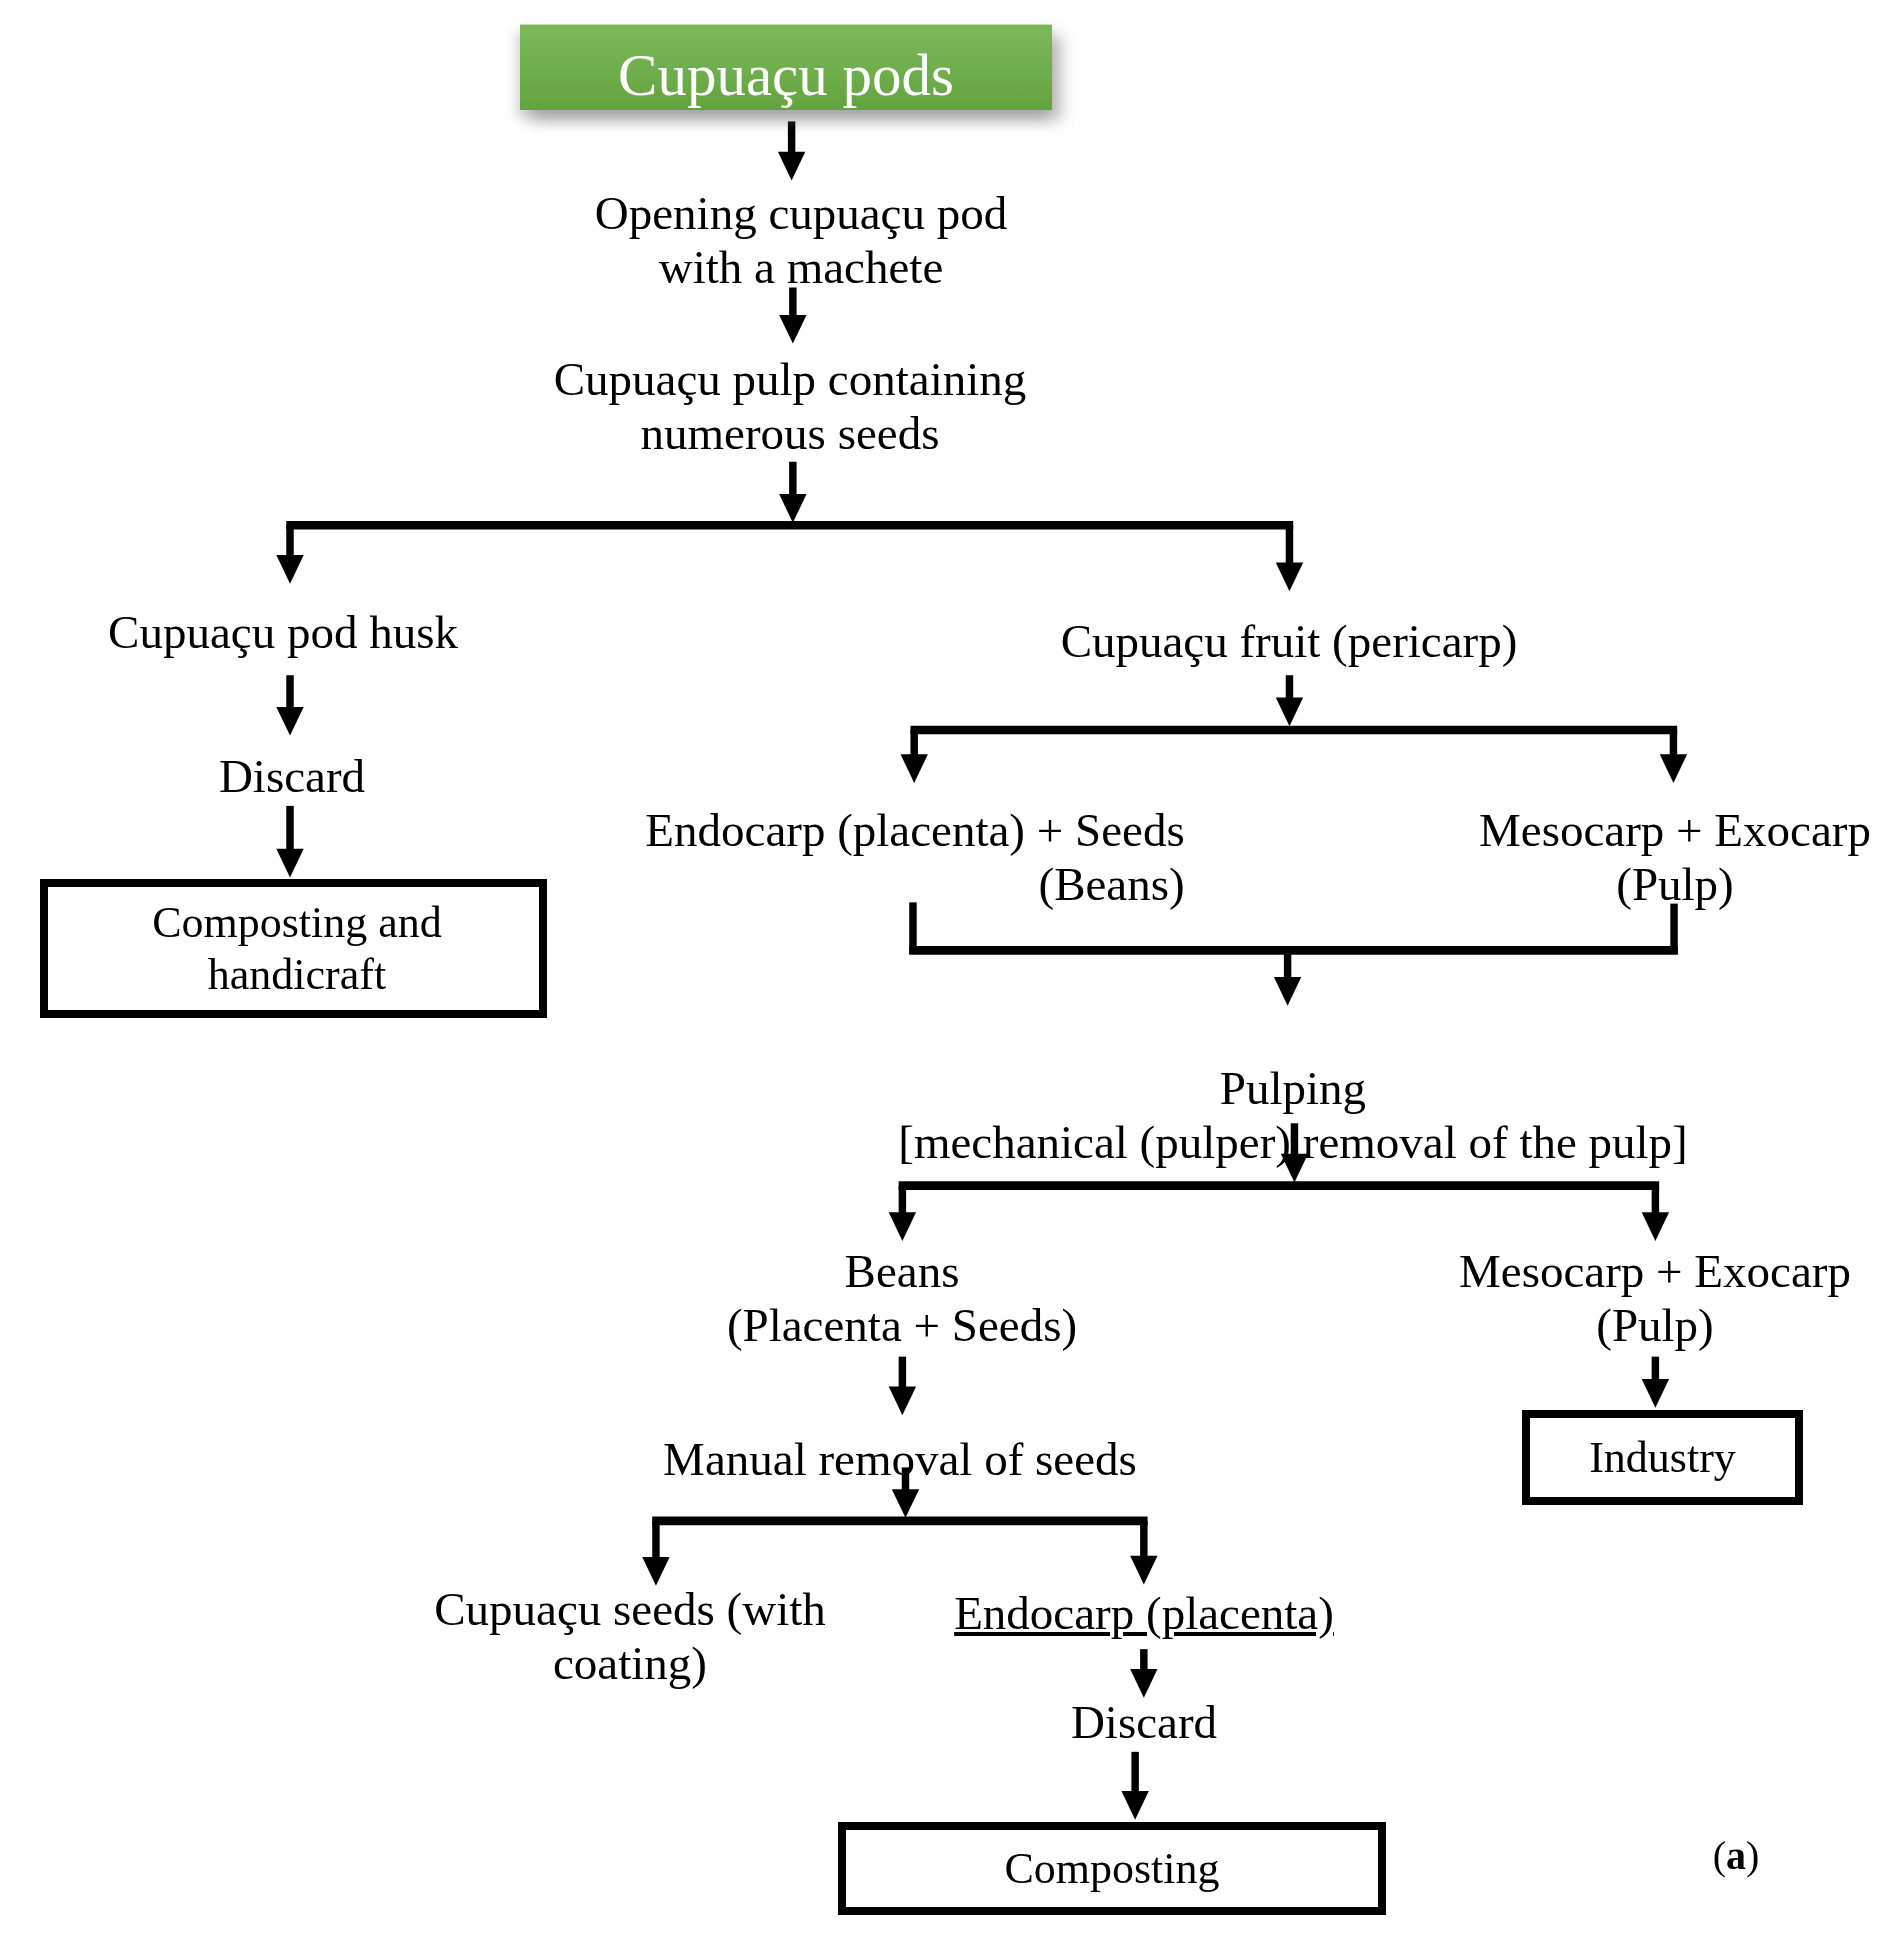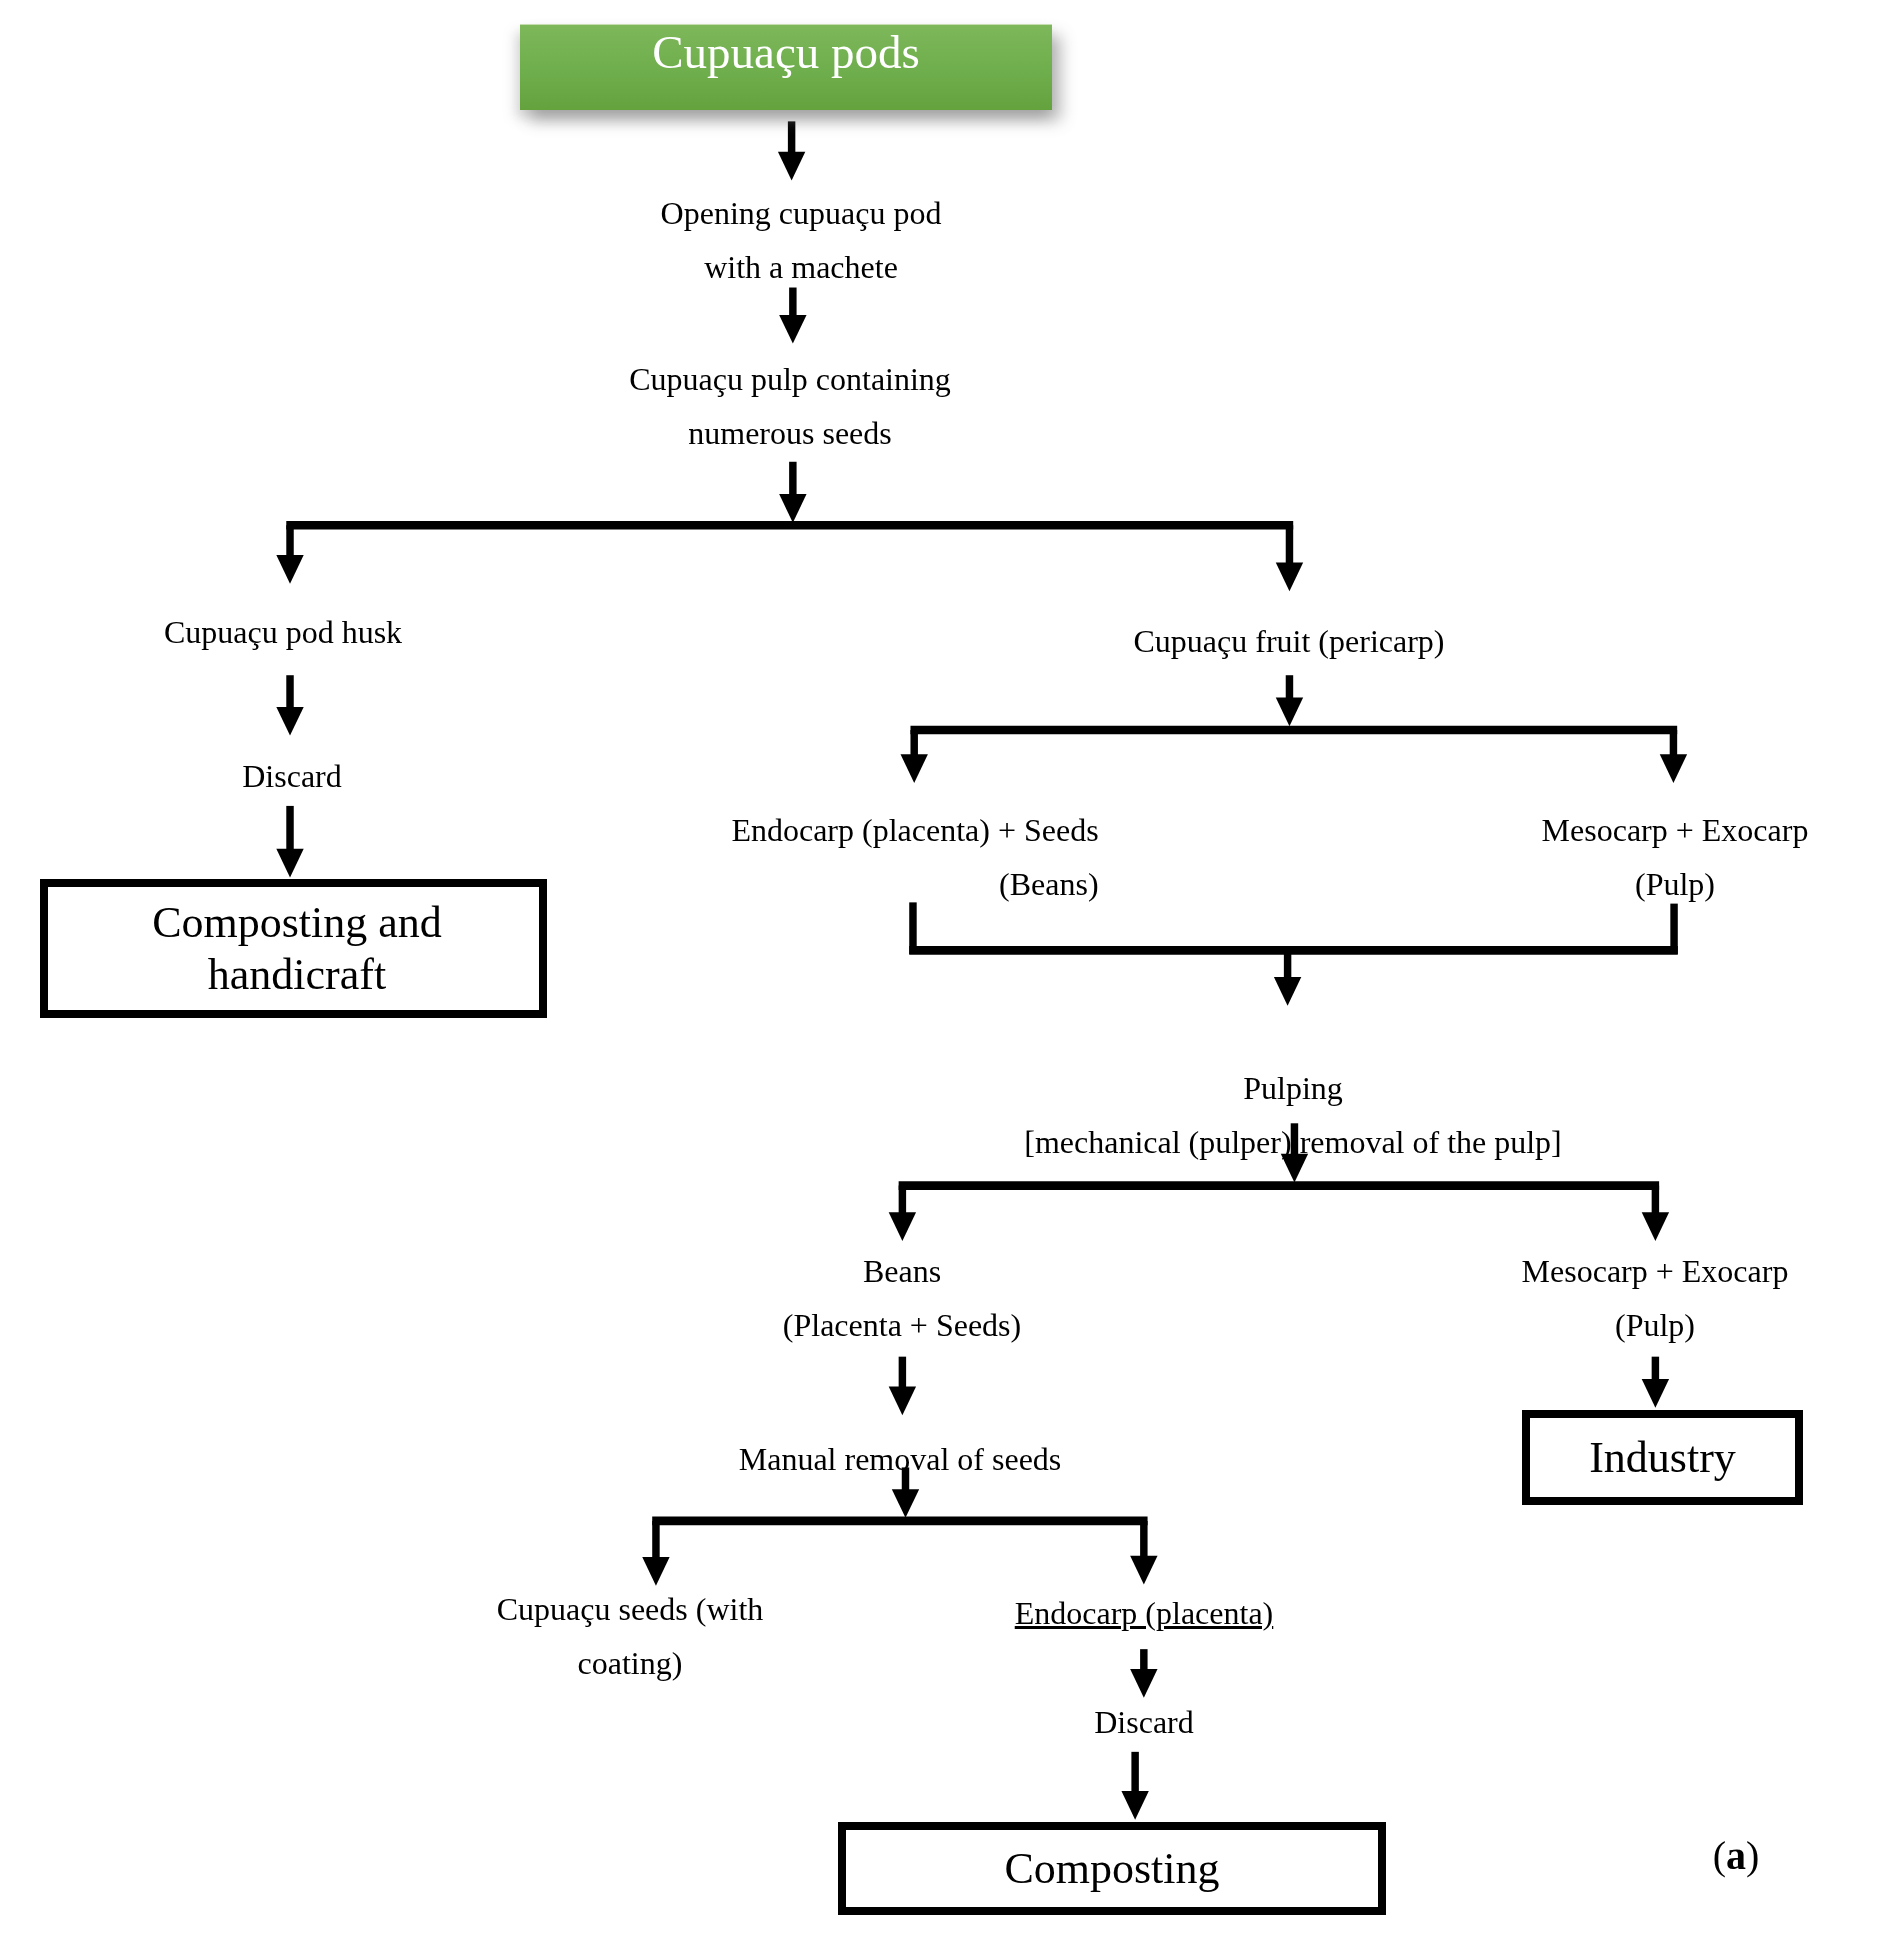--- a/index.html
+++ b/index.html
@@ -3,30 +3,30 @@
 <meta charset="utf-8">
 <style>
   html,body{margin:0;padding:0;background:#ffffff;}
   .stage{
     position:relative;width:1895px;height:1946px;background:#ffffff;
     font-family:"Liberation Serif","DejaVu Serif",serif;color:#000;overflow:hidden;
   }
   svg.connectors{position:absolute;left:0;top:0;}
   .node{
     position:absolute;transform:translate(-50%,-50%);
-    text-align:center;font-size:32px;line-height:54px;
+    text-align:center;font-size:47px;line-height:54px;
   }
   .ln{display:block;white-space:nowrap;}
   .rootbox{
     position:absolute;left:520px;top:24px;width:532px;height:85px;
     background:linear-gradient(180deg,#7db75a 0%,#6fae4c 55%,#64a23e 100%);
     border-top:1.9px solid #c6ddb0;
     box-shadow:8.7px 11.2px 15px rgba(90,90,90,0.45),-5px 7.5px 11.2px rgba(130,130,130,0.28);
-    display:flex;align-items:flex-start;justify-content:center;
-    color:#ffffff;font-size:47px;
+    display:flex;align-items:flex-end;justify-content:center;
+    color:#ffffff;font-size:59px;
   }
   .outbox{
     position:absolute;box-sizing:border-box;border:8px solid #000000;background:#ffffff;
     display:flex;align-items:center;justify-content:center;
     text-align:center;font-size:44px;line-height:52px;
   }
   .caption{
     position:absolute;transform:translate(-50%,-50%);
     font-size:40px;white-space:nowrap;
   }

